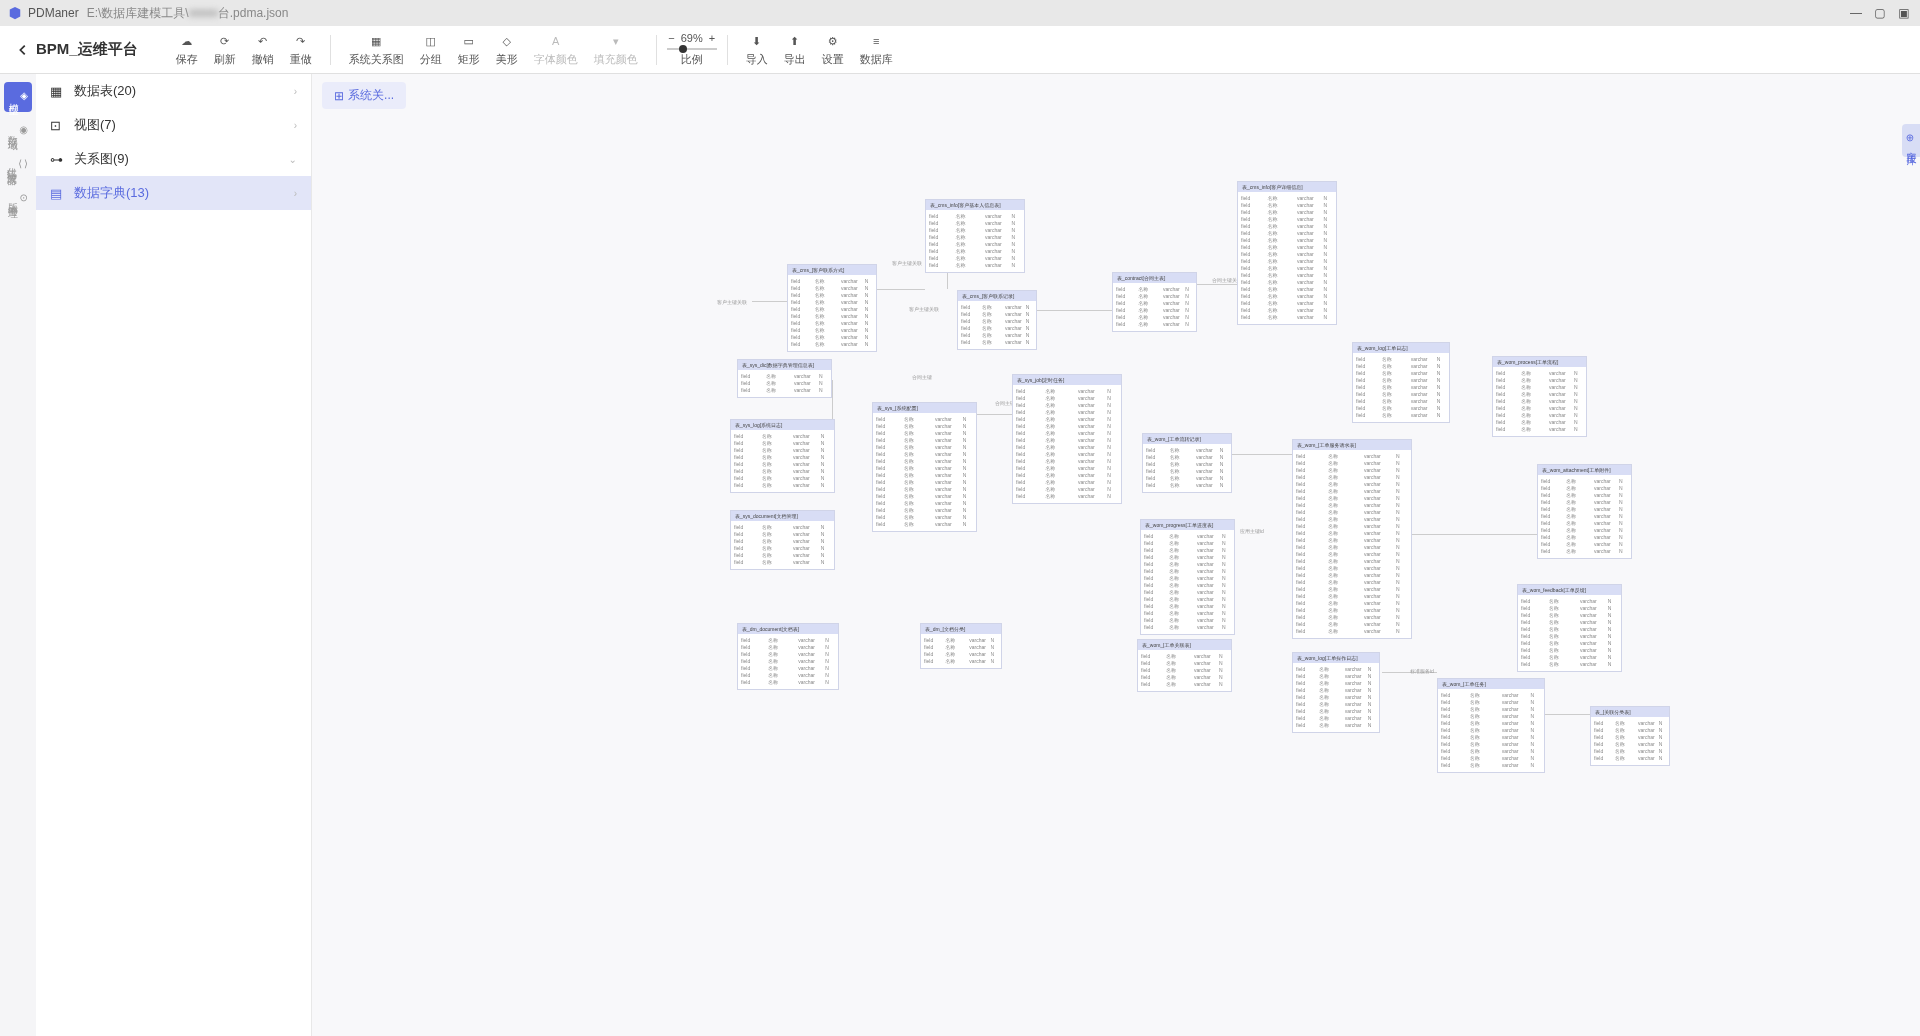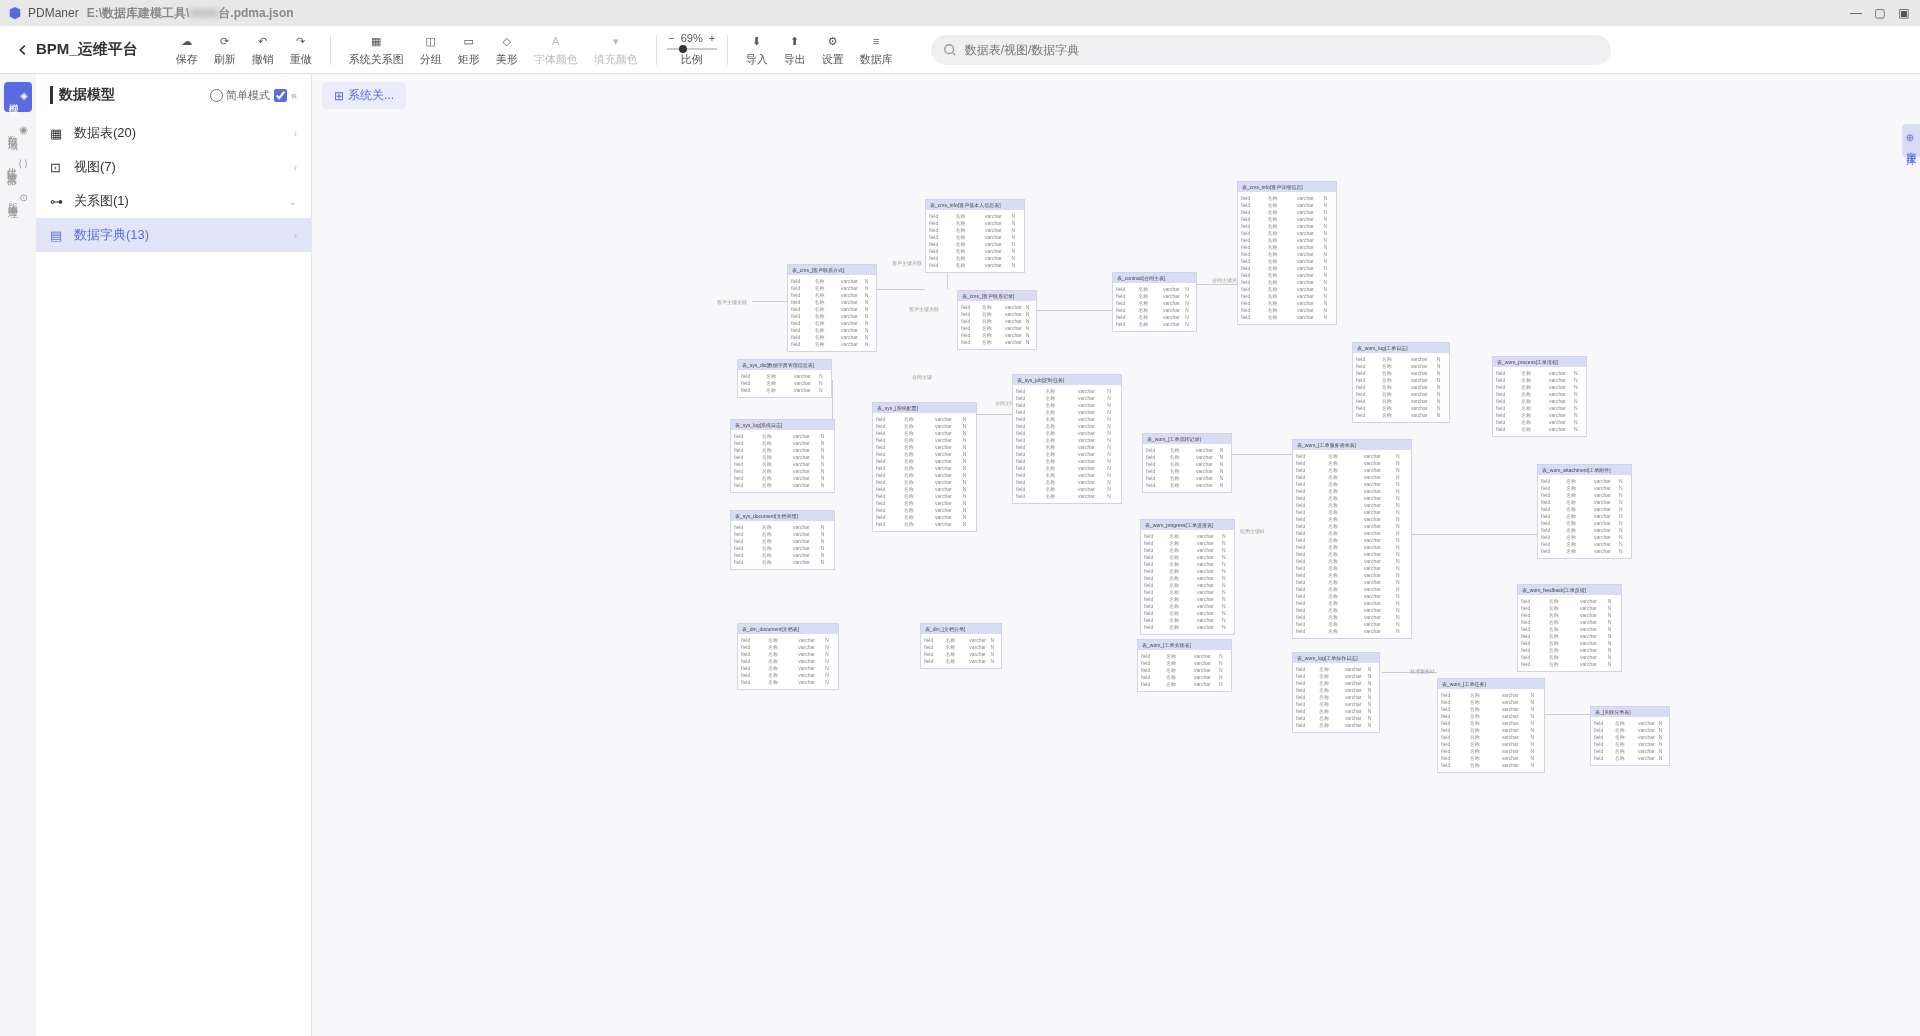--- a/index.html
+++ b/index.html
@@ -1,21 +1,21 @@
 <!DOCTYPE html>
 <html><head>
   <meta charset="utf-8">
   <style>
     * { margin: 0; padding: 0; box-sizing: border-box; font-family: "Microsoft YaHei", Arial, sans-serif; }
     body { background: #f5f5f5; overflow: hidden; height: 100vh; }
     
     .title-bar { height: 26px; background: #e8e8e8; display: flex; align-items: center; padding: 0 8px; font-size: 12px; color: #555; }
     .title-bar .logo { width: 14px; height: 14px; margin-right: 6px; }
     .title-bar .app-name { margin-right: 8px; }
-    .title-bar .path { color: #888; font-weight: bold; }
+    .title-bar .path { color: #888; }
     .title-bar .window-controls { margin-left: auto; display: flex; gap: 8px; }
     .title-bar .window-controls span { width: 16px; height: 16px; display: flex; align-items: center; justify-content: center; cursor: pointer; }
     
     .toolbar { height: 48px; background: #fff; display: flex; align-items: center; padding: 0 16px; border-bottom: 1px solid #e0e0e0; }
     .back-btn { display: flex; align-items: center; font-size: 15px; font-weight: 600; color: #333; margin-right: 30px; cursor: pointer; }
     .back-btn svg { margin-right: 6px; }
     
     .tool-group { display: flex; align-items: center; gap: 0; }
     .tool-item { display: flex; flex-direction: column; align-items: center; padding: 2px 8px; cursor: pointer; font-size: 11px; color: #555; }
     .tool-item .icon { width: 18px; height: 18px; display: flex; align-items: center; justify-content: center; margin-bottom: 2px; }
@@ -170,31 +170,20 @@
     <div class="tool-item">
         <span class="icon">⚙</span>
         <span>设置</span>
       </div>
     <div class="tool-item">
         <span class="icon">≡</span>
         <span>数据库</span>
       </div>
   </div>
 
-  <div class="search-box">
-    <div class="search-wrap">
-      <span class="search-icon">
-        <svg width="14" height="14" viewBox="0 0 16 16">
-            <circle cx="7" cy="7" r="5" stroke="#999" stroke-width="1.5" fill="none"></circle>
-            <path d="M11 11l3 3" stroke="#999" stroke-width="1.5"></path>
-          </svg>
-      </span>
-      <input type="text" placeholder="数据表/视图/数据字典" style="">
-    </div>
-  </div>
 </div>
 
 <div class="main">
 
   <div class="side-rail">
     <div class="rail-item active">
         <span class="ric">◈</span>
         <span>模型</span>
       </div>
     <div class="rail-item">
@@ -205,45 +194,34 @@
         <span class="ric">⟨⟩</span>
         <span>代码生成器</span>
       </div>
     <div class="rail-item">
         <span class="ric">⊙</span>
         <span>版本管理</span>
       </div>
   </div>
 
   <div class="sidebar">
-    <div class="sidebar-header">
-      <span class="title">数据模型</span>
-      <div class="simple-mode">
-        <label style="display:flex;align-items:center;gap:3px">
-            <input type="radio" style="">
-            <span>简单模式</span>
-          </label>
-        <input type="checkbox" checked="" style="">
-        <span class="collapse-icon">«</span>
-      </div>
-    </div>
     <div class="tree">
       <div class="tree-item">
           <span class="ticon">▦</span>
           <span>数据表(20)</span>
           <span class="chev">›</span>
         </div>
       <div class="tree-item">
           <span class="ticon">⊡</span>
           <span>视图(7)</span>
           <span class="chev">›</span>
         </div>
       <div class="tree-item">
           <span class="ticon">⊶</span>
-          <span>关系图(1)</span>
+          <span>关系图(9)</span>
           <span class="chev">⌄</span>
         </div>
       <div class="tree-item selected">
           <span class="ticon">▤</span>
           <span>数据字典(13)</span>
           <span class="chev">›</span>
         </div>
     </div>
   </div>
 

